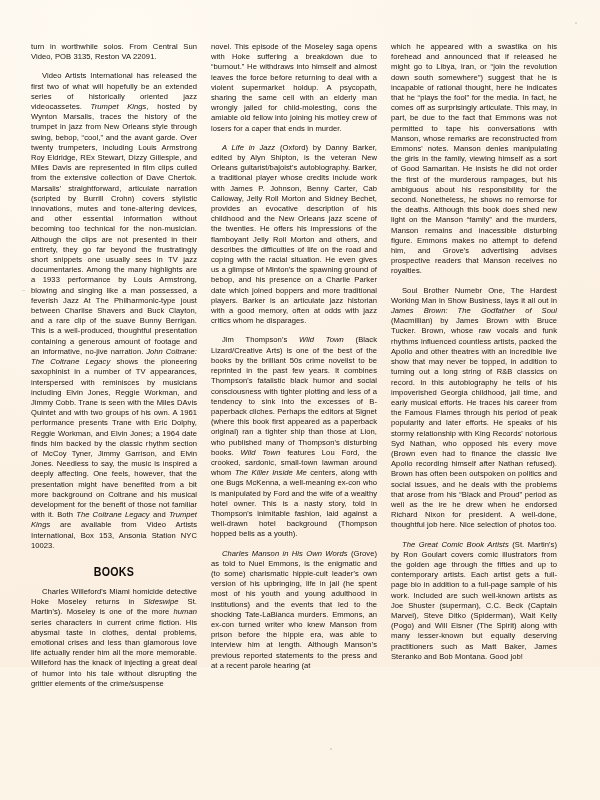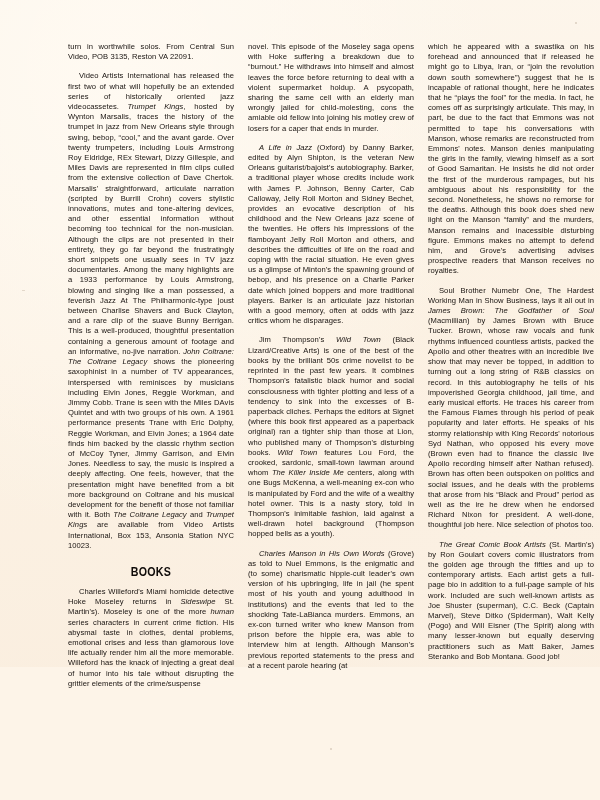--- a/index.html
+++ b/index.html
@@ -18,21 +18,21 @@
   
   .page {
     position: relative;
     width: 600px;
     height: 667px;
     background:
       radial-gradient(ellipse at 20% 10%, #fffaf2 0%, rgba(255,250,242,0) 55%),
       radial-gradient(ellipse at 85% 85%, #fbf0e2 0%, rgba(251,240,226,0) 60%),
       linear-gradient(175deg, #fdf6ec 0%, #fcf2e4 50%, #faeedf 100%);
     box-sizing: border-box;
-    padding: 42px 40px 46px 68px;
+    padding: 42px 40px 46px 31px;
   }
 
   .columns {
     display: flex;
     gap: 14px;
     height: 712px;
     align-items: flex-start;
   }
 
   .col {

